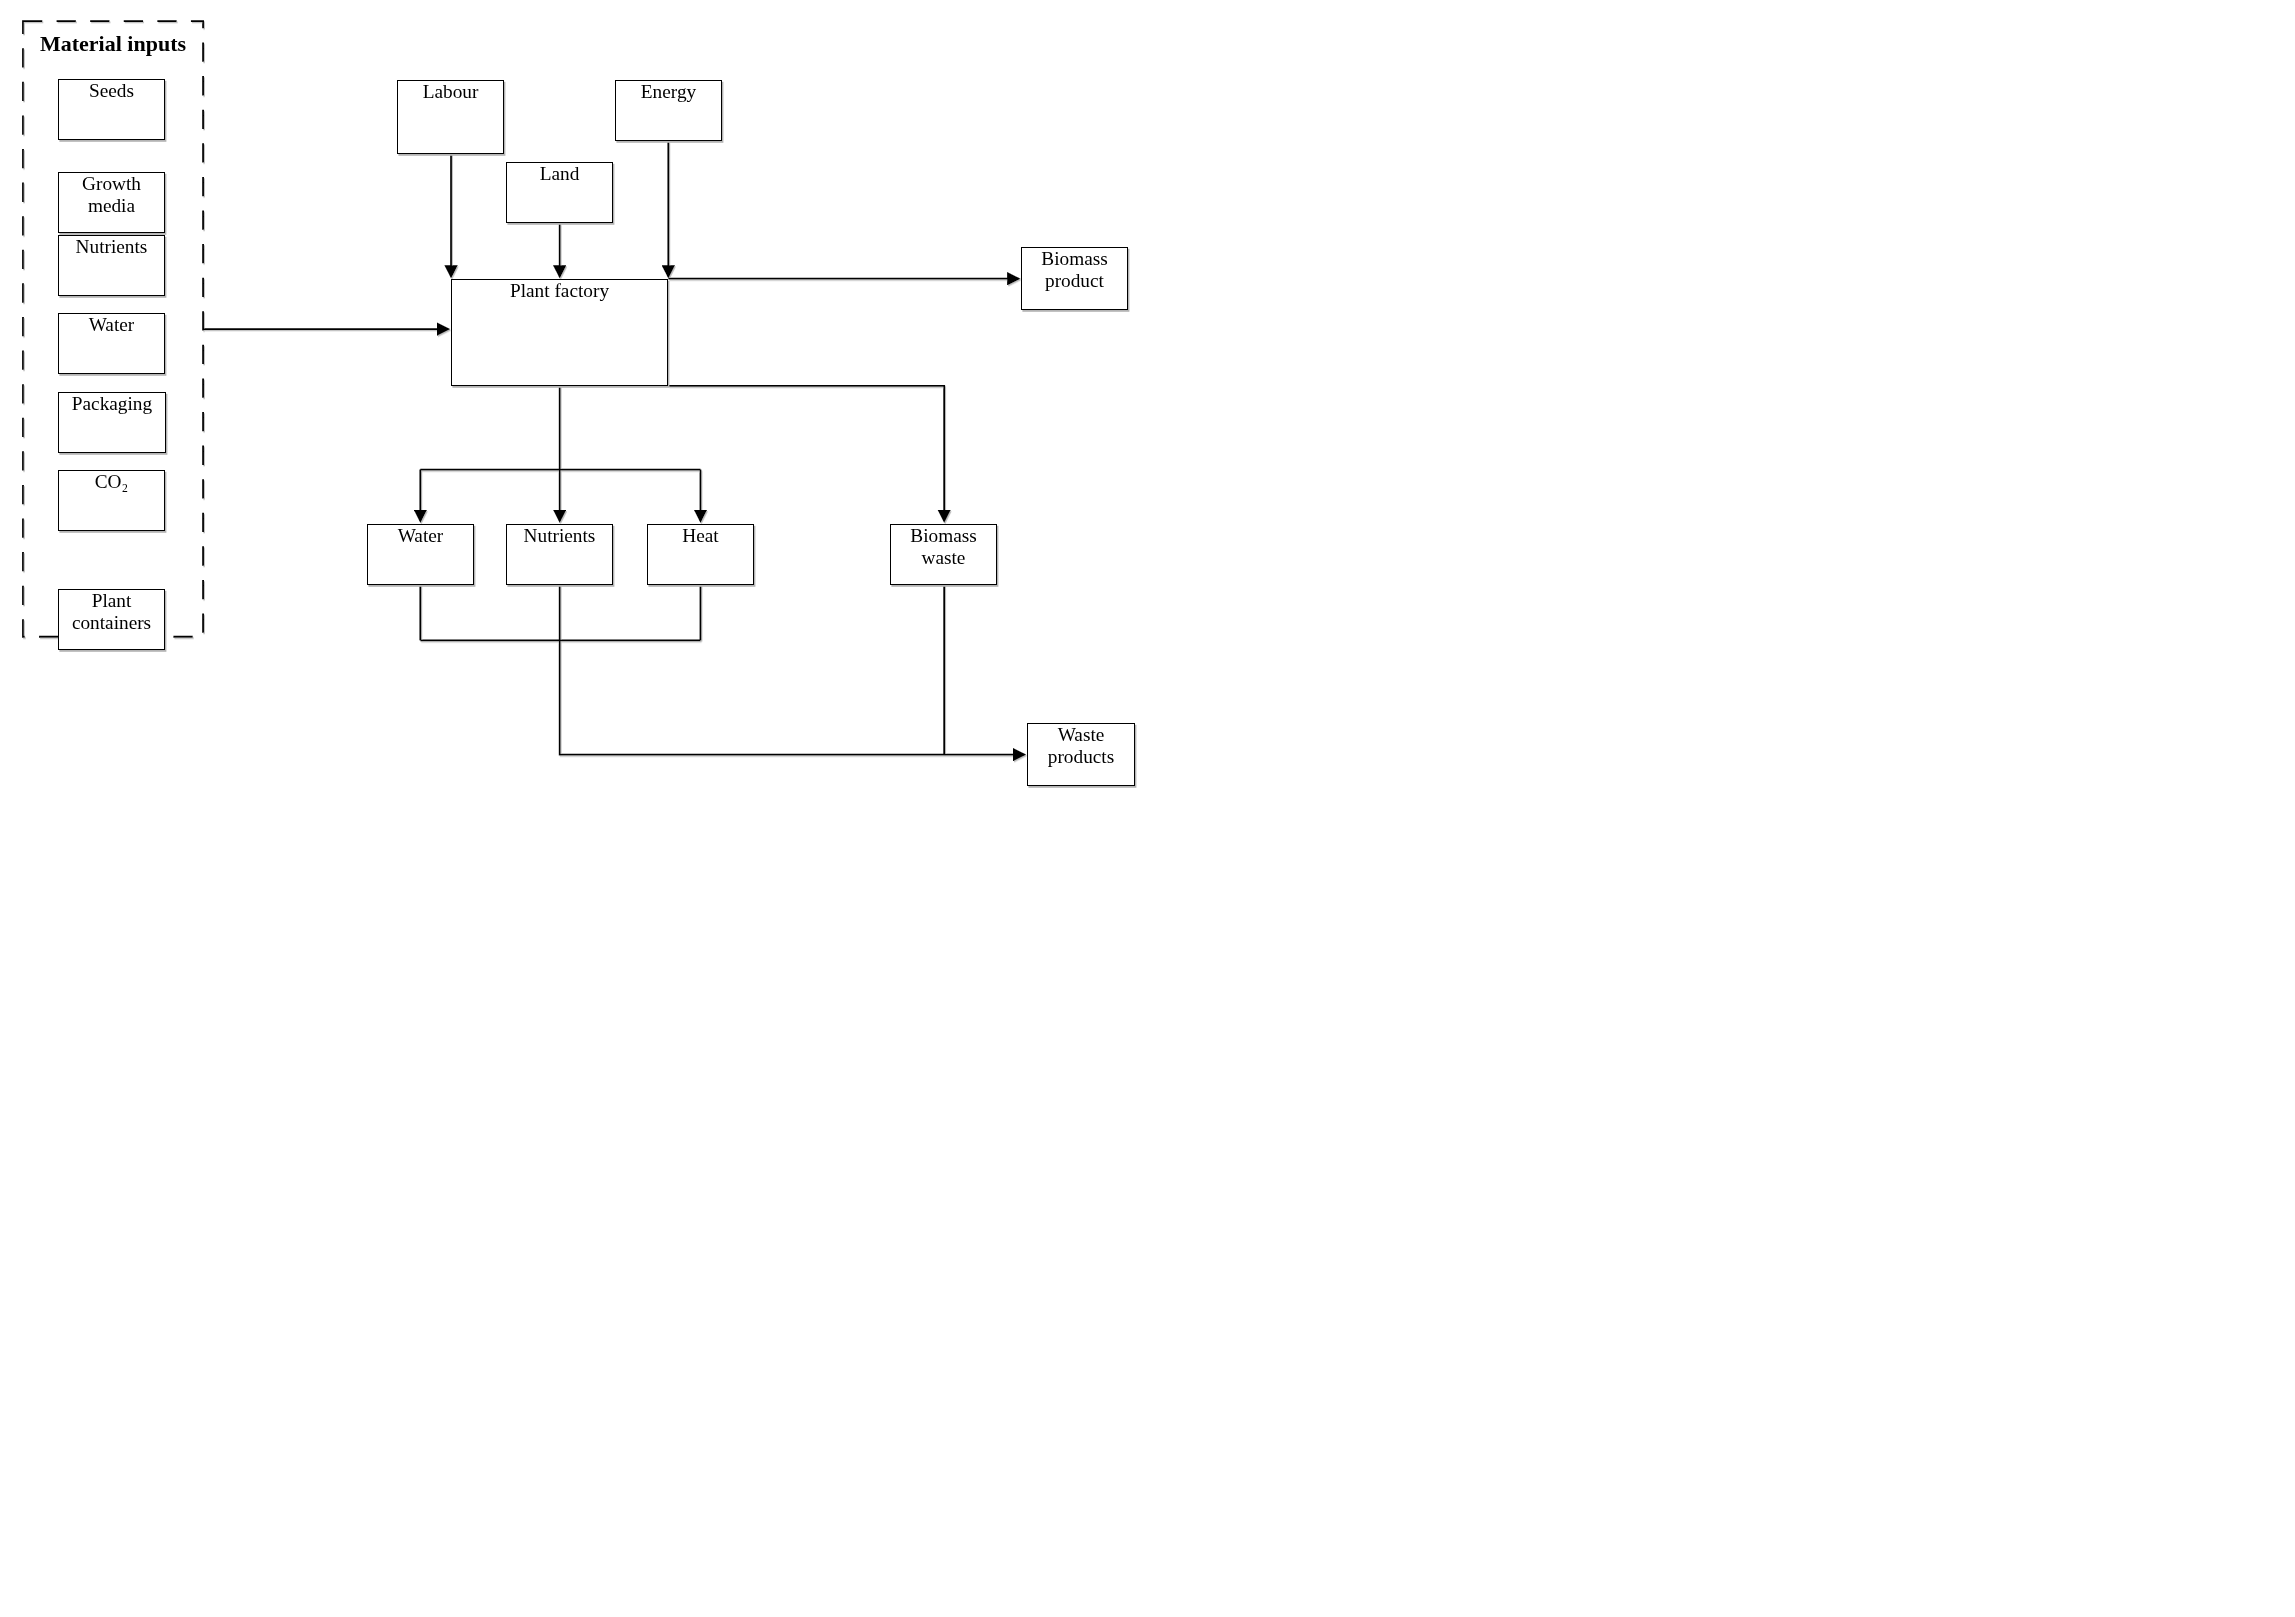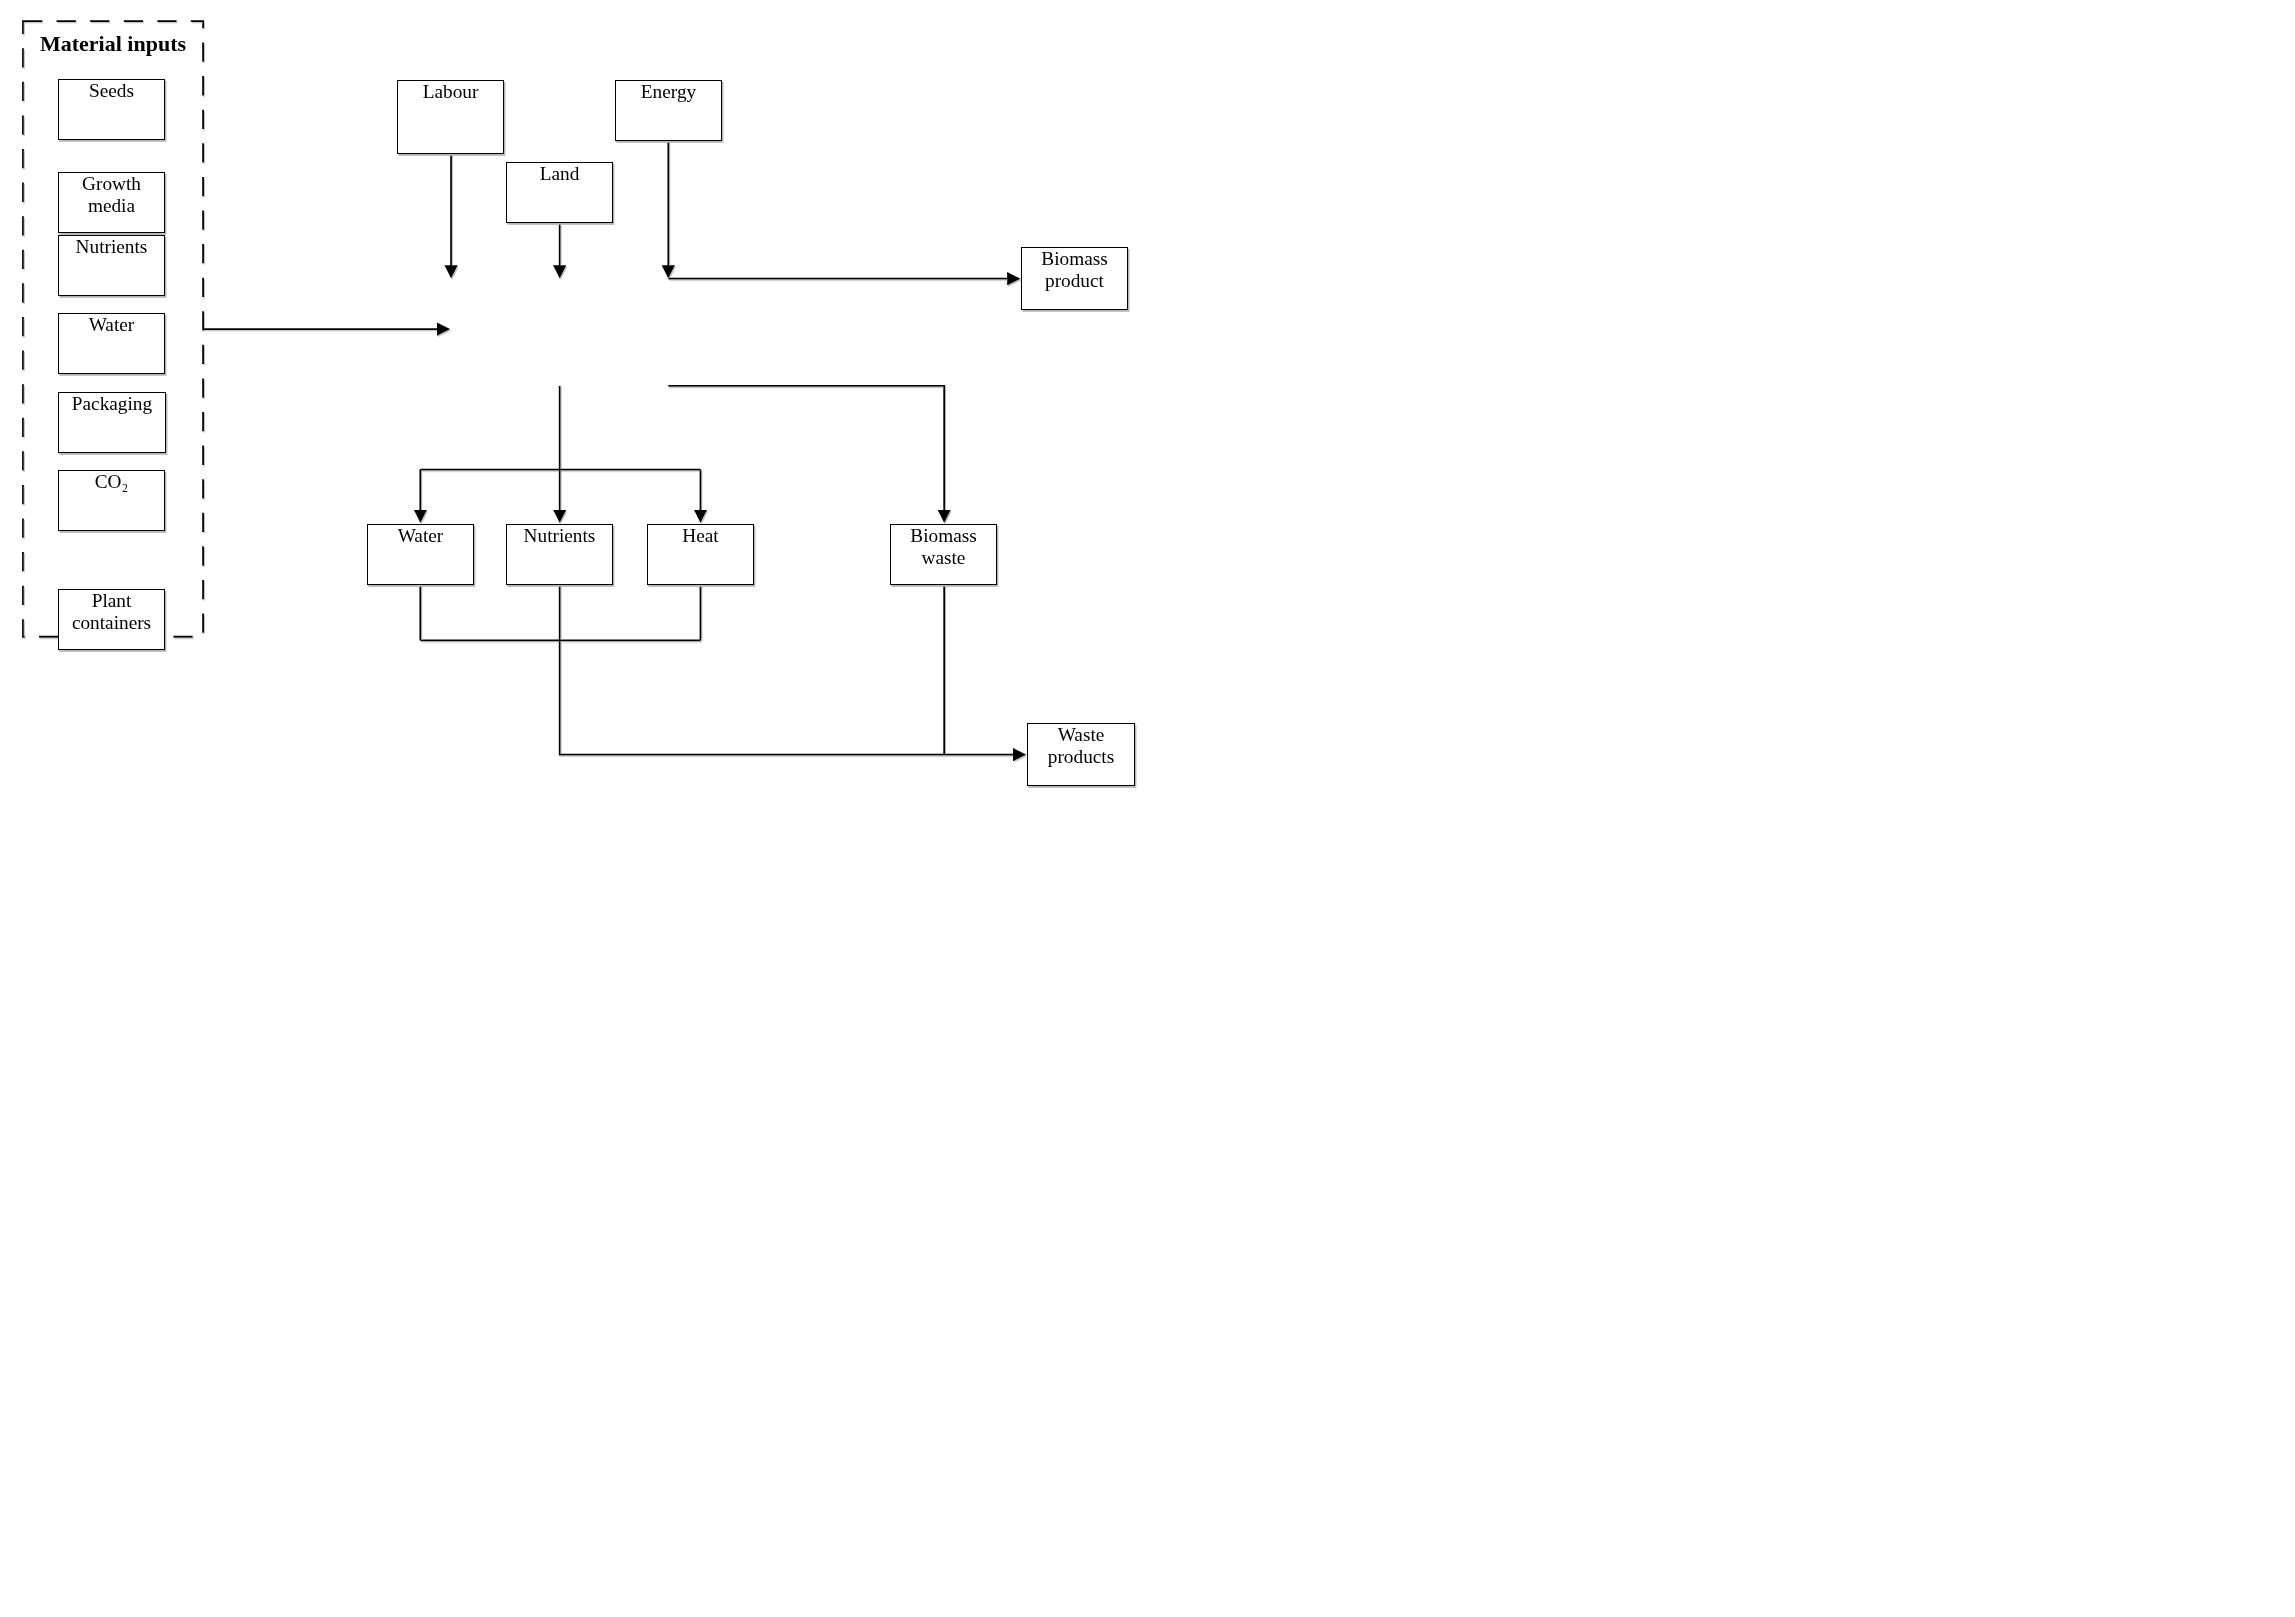--- a/index.html
+++ b/index.html
@@ -127,20 +127,23 @@
   <div class="node" style="left:397px; top:80px; width:107px; height:74px;">
     <span class="lbl">Labour</span>
   </div>
   <div class="node" style="left:506px; top:162px; width:107px; height:61px;">
     <span class="lbl">Land</span>
   </div>
   <div class="node" style="left:615px; top:80px; width:107px; height:61px;">
     <span class="lbl">Energy</span>
   </div>
 
+  <div class="node" style="left:451px; top:279px; width:217px; height:107px;">
+    <span class="lbl">Plant factory</span>
+  </div>
 
   <div class="node" style="left:1021px; top:247px; width:107px; height:63px;">
     <span class="lbl">Biomass
 product</span>
   </div>
   <div class="node" style="left:367px; top:524px; width:107px; height:61px;">
     <span class="lbl">Water</span>
   </div>
   <div class="node" style="left:506px; top:524px; width:107px; height:61px;">
     <span class="lbl">Nutrients</span>

